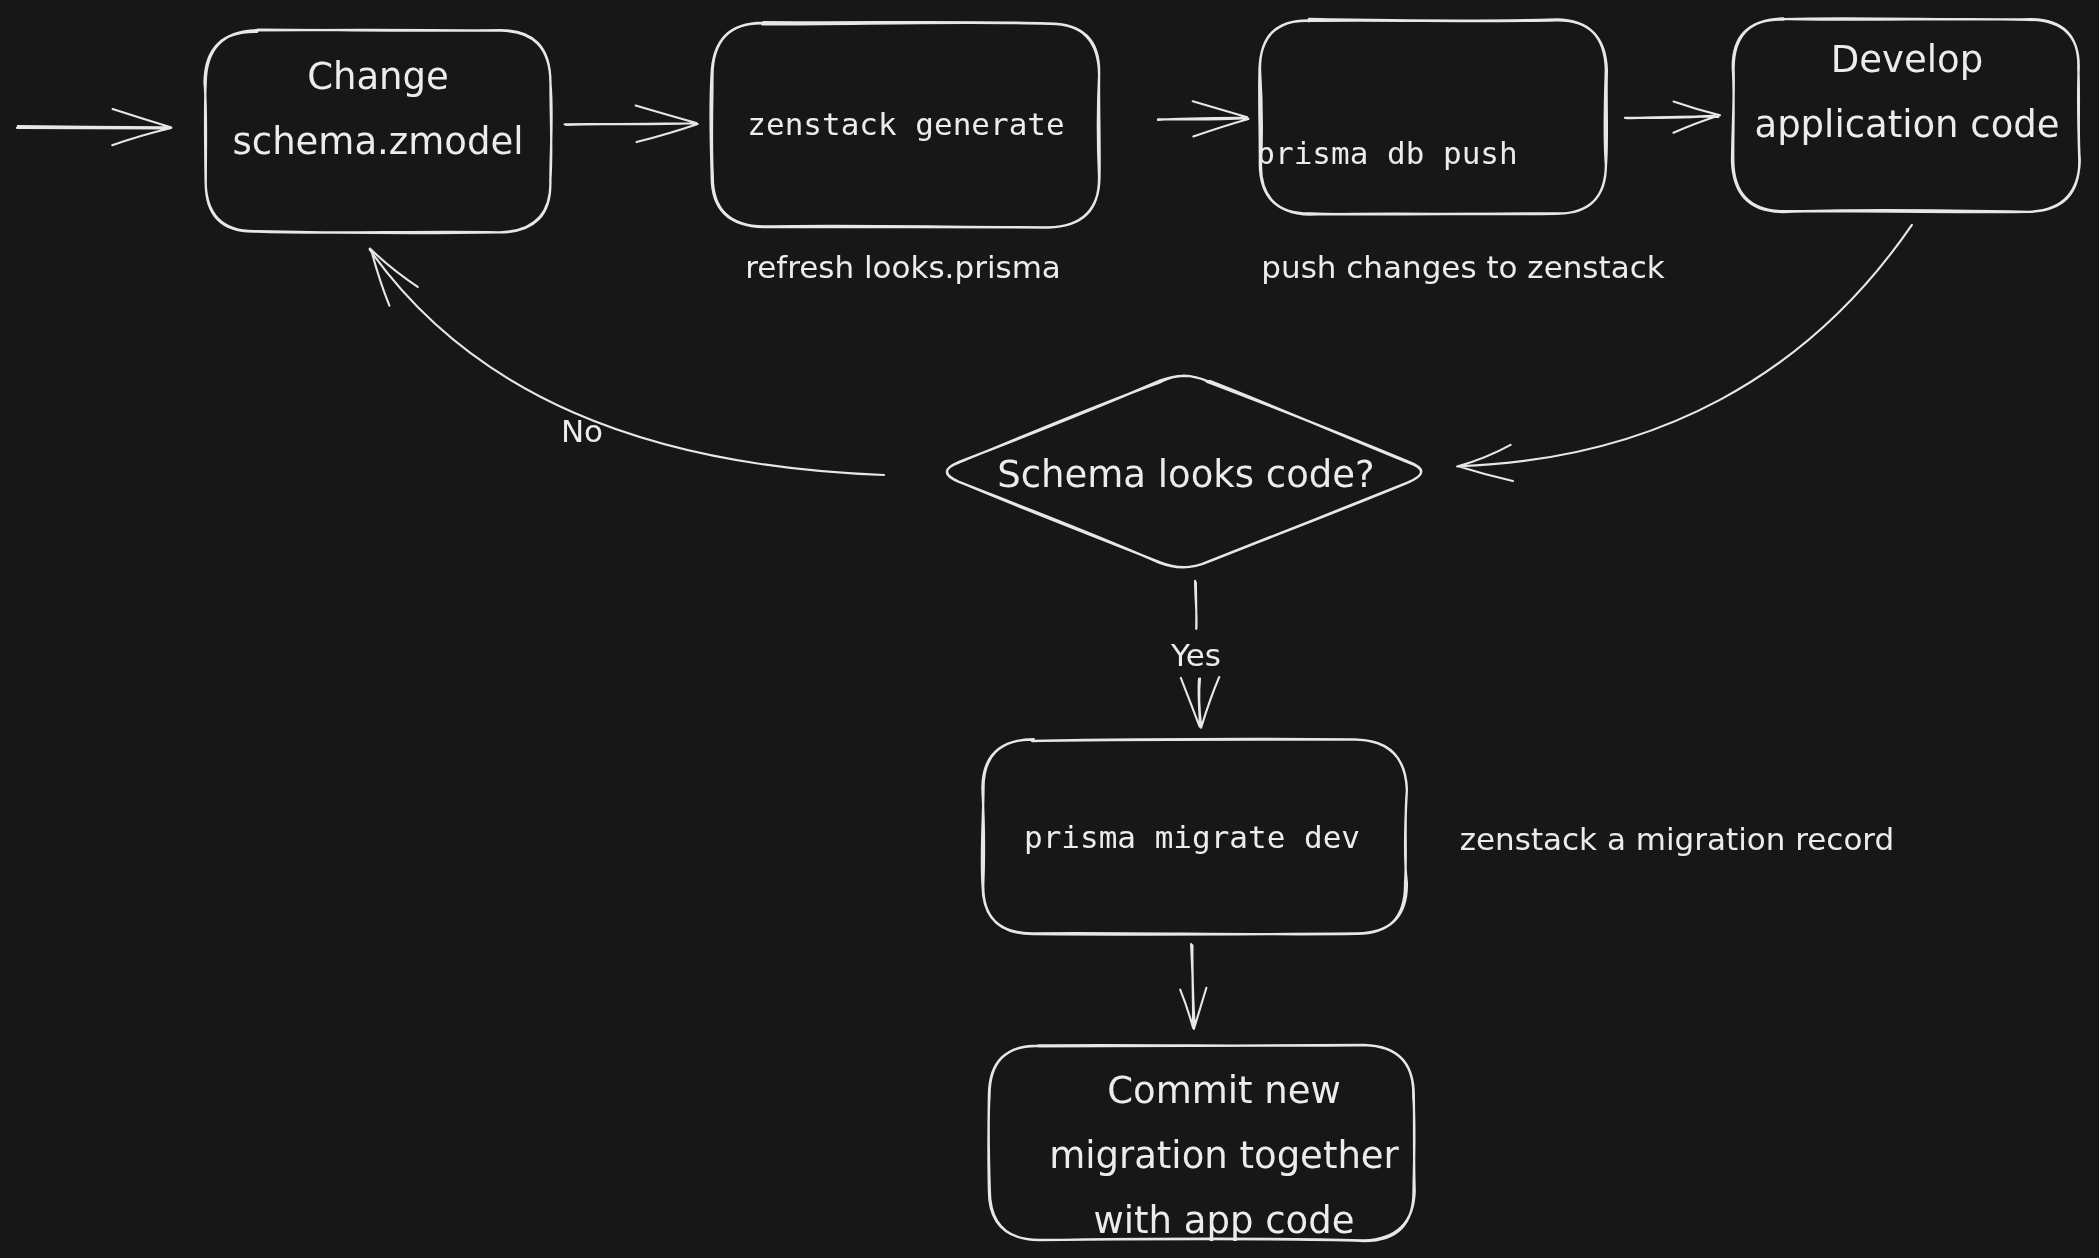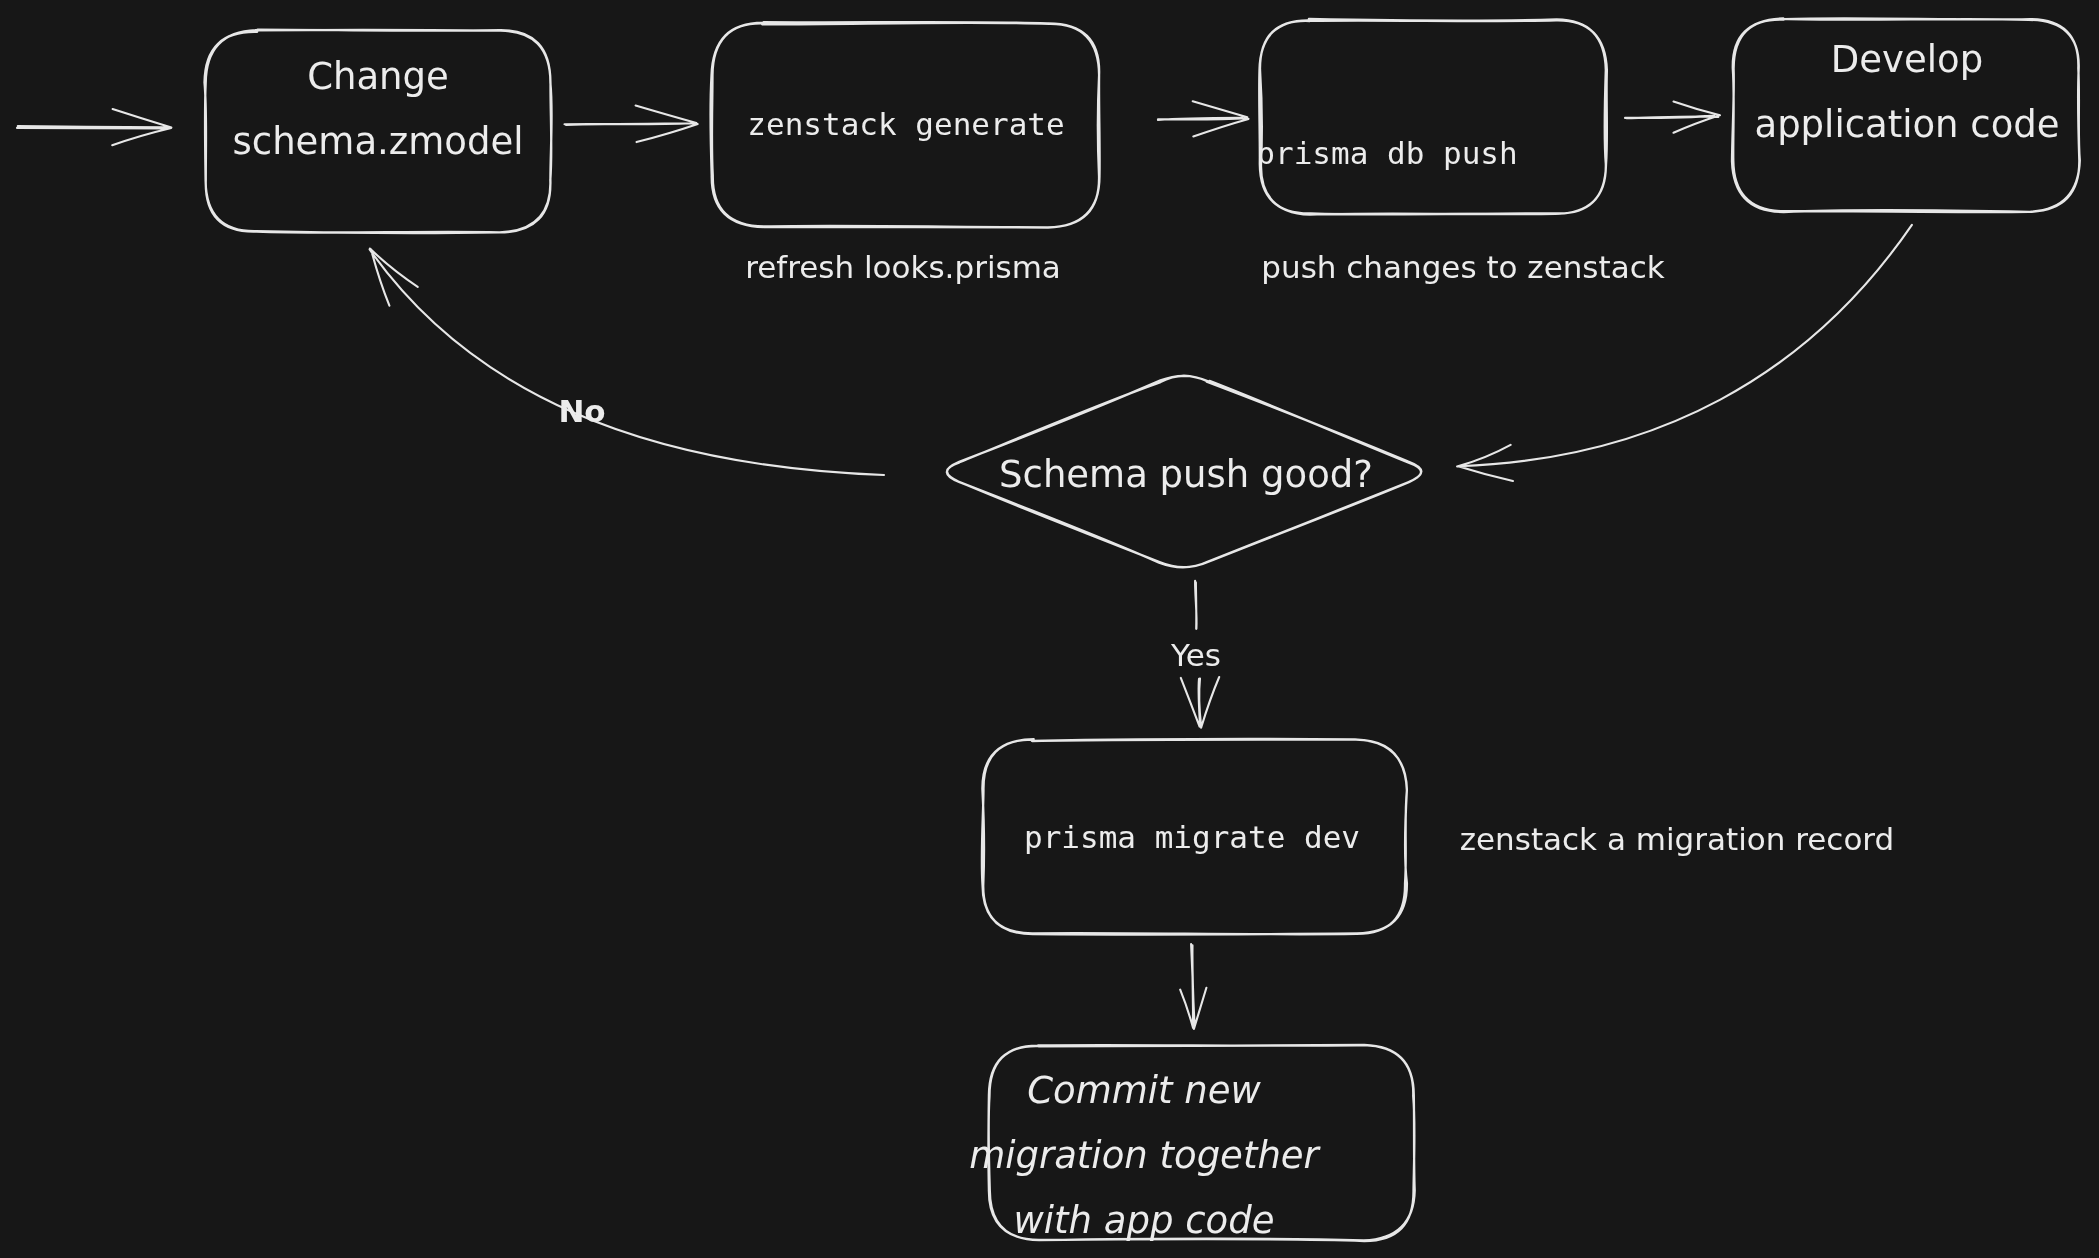--- a/index.html
+++ b/index.html
@@ -52,23 +52,23 @@
 <path class="stroke arrow" d="M1199.0 678.8C1197.8 692.1 1199.4 711.9 1199.9 724.2 M1200.0 678.5C1198.6 693.1 1199.6 712.9 1201.1 725.8 M1180.8 677.9Q1190.0 701.3 1199.6 726.6 M1219.2 677.0Q1210.0 698.6 1201.1 727.7"></path>
 <path class="stroke arrow" d="M1191.1 944.1C1192.5 968.3 1193.2 1002.3 1192.9 1024.6 M1192.5 945.4C1192.2 969.3 1193.4 1003.3 1194.6 1025.8 M1180.2 989.7Q1187.5 1007.8 1193.1 1027.9 M1206.4 987.8Q1200.6 1006.6 1193.9 1028.9"></path>
 </svg>
 
 <div class="label hand-l" style="left:378px; top:109px;">Change
 schema.zmodel</div>
 <div class="label mono" style="left:906px; top:124px;">zenstack generate</div>
 <div class="label mono" style="left:1387px; top:117px;margin-top:36px;">prisma db push</div>
 <div class="label hand-l" style="left:1907px; top:92px;">Develop
 application code</div>
-<div class="label hand-l" style="left:1186px; top:474px;">Schema push good?</div>
+<div class="label hand-l" style="left:1186px; top:474px;">Schema looks code?</div>
 <div class="label mono" style="left:1192px; top:837px;">prisma migrate dev</div>
-<div class="label hand-l" style="left:1144px; top:1155px;font-style:italic;">Commit new
+<div class="label hand-l" style="left:1224px; top:1155px;">Commit new
 migration together
 with app code</div>
 
 <div class="label hand-m" style="left:903px; top:267px;">refresh looks.prisma</div>
 <div class="label hand-m" style="left:1463px; top:267px;">push changes to zenstack</div>
 <div class="label hand-m" style="left:1677px; top:839px;">zenstack a migration record</div>
-<div class="label hand-m" style="left:582px; top:411px;font-weight:bold;">No</div>
+<div class="label hand-m" style="left:582px; top:431px;">No</div>
 <div class="label hand-m" style="left:1196px; top:655px;">Yes</div>
 
 </body></html>

